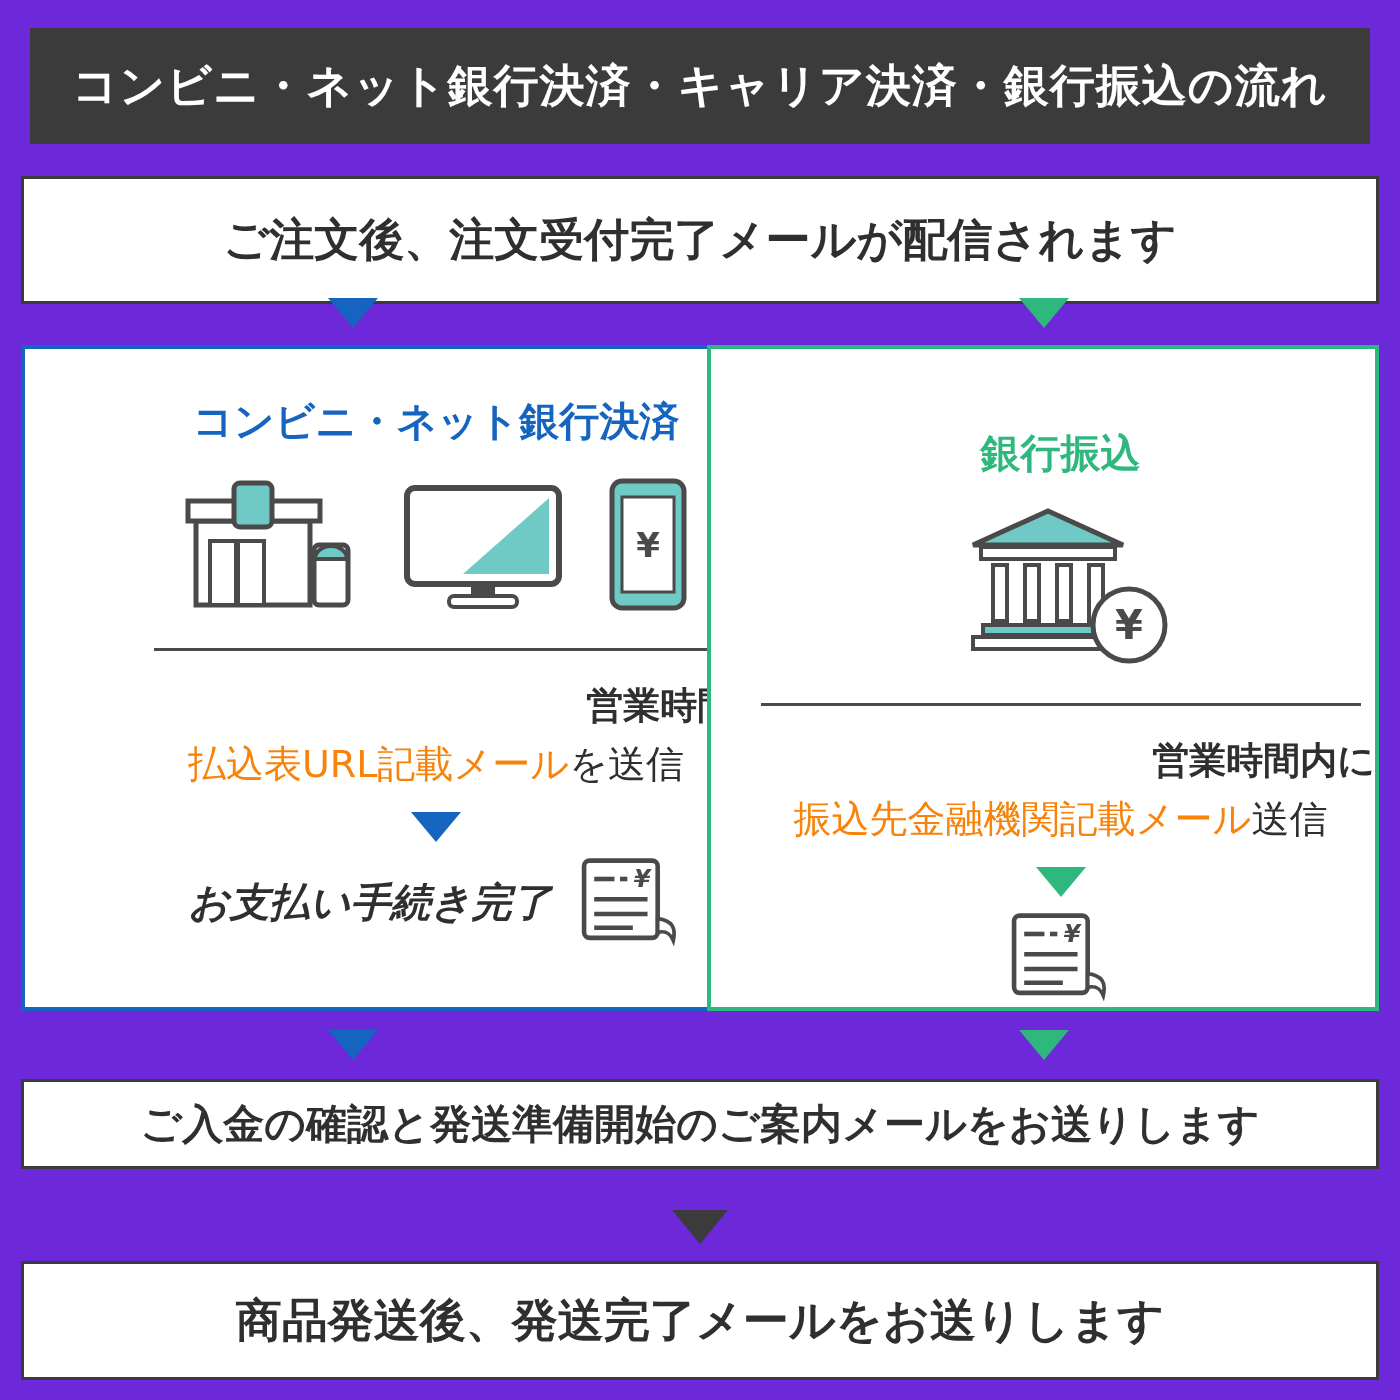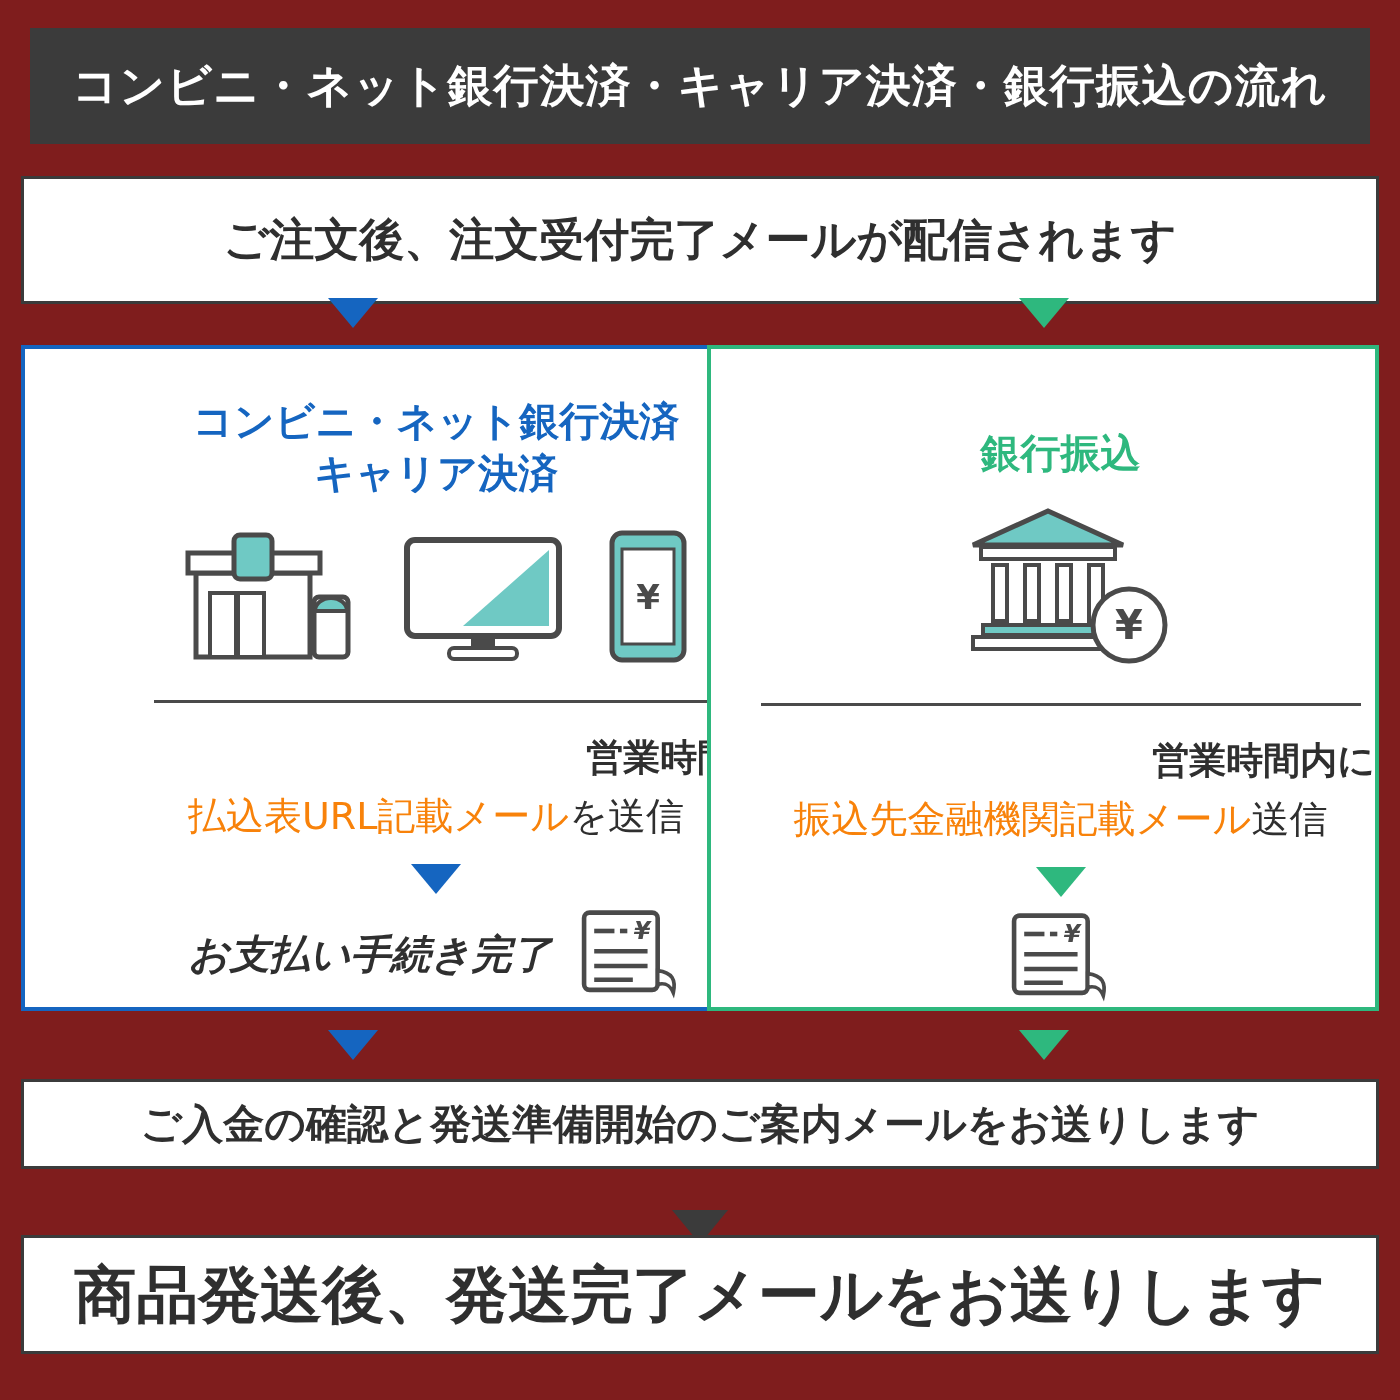--- a/index.html
+++ b/index.html
@@ -1,29 +1,29 @@
 <!DOCTYPE html>
 <html lang="ja"><head>
 <meta charset="utf-8">
 <style>
   * { margin:0; padding:0; box-sizing:border-box; }
   html,body { width:1400px; height:1400px; }
   body { font-family:"DejaVu Sans","Liberation Sans",sans-serif; }
-  .canvas { position:relative; width:1400px; height:1400px; background:#7f1d1d; overflow:hidden; }
+  .canvas { position:relative; width:1400px; height:1400px; background:#6d28d9; overflow:hidden; }
 
   .header-bar { position:absolute; left:30px; top:28px; width:1340px; height:116px;
     background:#3b3b3b; display:flex; align-items:center; justify-content:center;
     color:#ffffff; font-size:45px; font-weight:bold; letter-spacing:1px; }
 
   .banner { position:absolute; left:21px; width:1358px; background:#ffffff;
     border:3px solid #3b3b3b; display:flex; align-items:center; justify-content:center;
     font-weight:bold; color:#2f2f2f; text-align:center; }
   .banner.order   { top:176px;  height:128px; font-size:45px; }
   .banner.confirm { top:1079px; height:90px; font-size:41px; }
-  .banner.ship    { top:1235px; height:119px; font-size:62px; }
+  .banner.ship    { top:1261px; height:119px; font-size:46px; }
 
   .tri { position:absolute; width:0; height:0;
     border-left:25px solid transparent; border-right:25px solid transparent;
     border-top:30px solid #3b3b3b; }
   .tri.blue  { border-top-color:#1565c0; }
   .tri.green { border-top-color:#2eb87e; }
   .tri.dark  { border-left-width:28px; border-right-width:28px; border-top-width:34px; }
 
   .col { position:absolute; top:345px; height:666px; background:#ffffff; }
   .col.left  { left:21px;  width:792px; border:4px solid #1565c0;padding-left:38px; }
@@ -67,21 +67,20 @@
   <div class="banner order">
     <span>ご注文後、注文受付完了メールが配信されます</span>
   </div>
 
   <div class="tri blue" style="left:328px; top:298px;"></div>
   <div class="tri green" style="left:1019px; top:298px;"></div>
 
   <div class="col left">
     <div class="col-title">
       <div>コンビニ・ネット銀行決済</div>
-      <div>キャリア決済</div>
     </div>
 
     <div class="icons-row">
       <svg width="175" height="135" viewBox="0 0 175 135">
         <rect x="12" y="44" width="114" height="84" fill="#ffffff" stroke="#4a4a4a" stroke-width="5"></rect>
         <rect x="4" y="24" width="132" height="20" fill="#ffffff" stroke="#4a4a4a" stroke-width="5"></rect>
         <rect x="50" y="6" width="38" height="44" rx="6" fill="#6fc9c4" stroke="#4a4a4a" stroke-width="5"></rect>
         <rect x="26" y="64" width="26" height="64" fill="#ffffff" stroke="#4a4a4a" stroke-width="4"></rect>
         <rect x="54" y="64" width="26" height="64" fill="#ffffff" stroke="#4a4a4a" stroke-width="4"></rect>
         <rect x="130" y="68" width="34" height="60" rx="5" fill="#ffffff" stroke="#4a4a4a" stroke-width="5"></rect>

